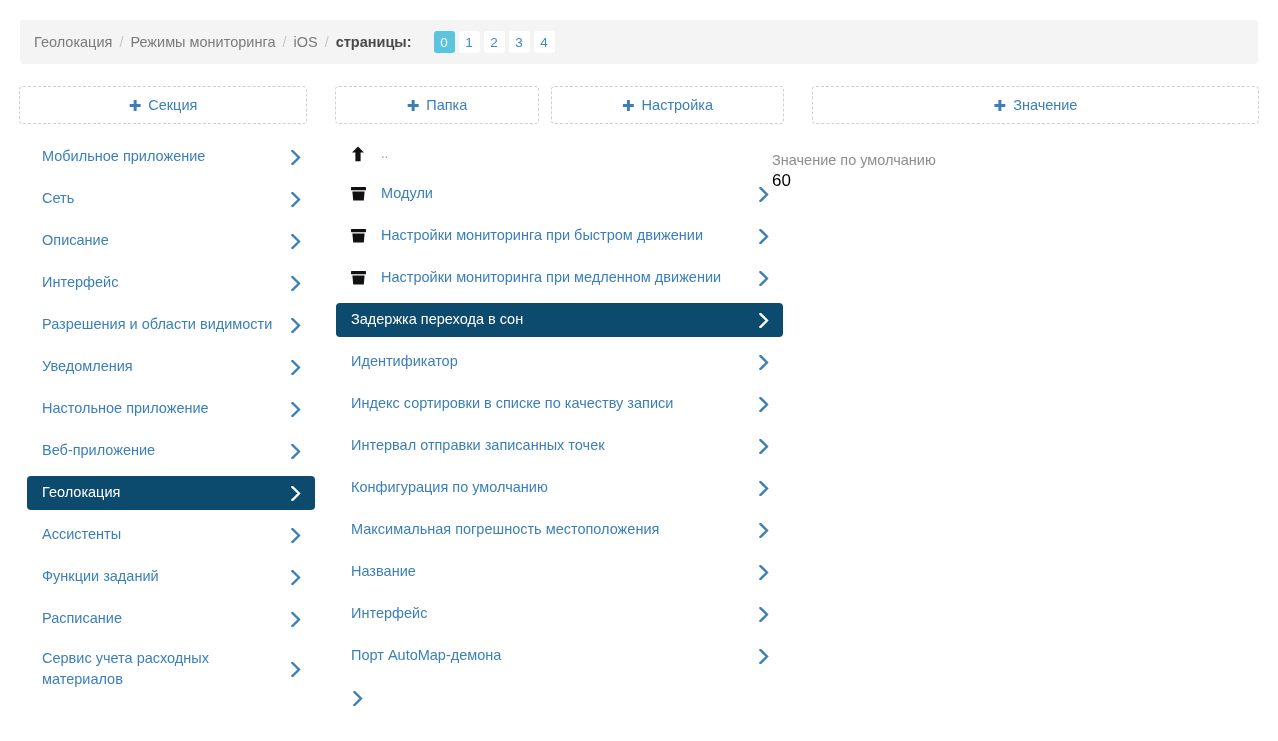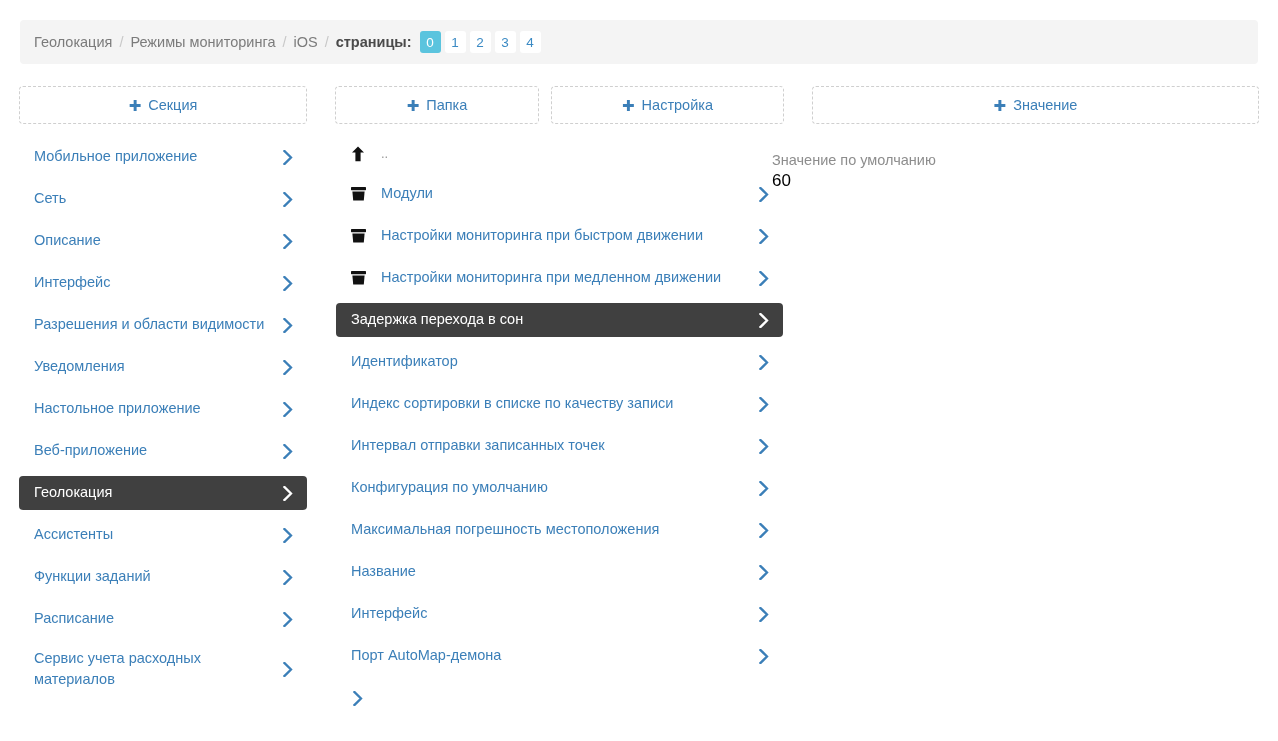--- a/index.html
+++ b/index.html
@@ -35,21 +35,21 @@
   }
   .crumb-sep {
     font-size: 14.5px;
     color: #c8c8c8;
     margin: 0 7px;
   }
   .crumb-pages-label {
     font-size: 14.5px;
     color: #4a4a4a;
     font-weight: bold;
-    margin-right: 8px;
+    margin-right: 22px;
     white-space: nowrap;
   }
   .page-btns { display: flex; align-items: center; gap: 4px; }
   .page-btn {
     min-width: 21px;
     height: 22px;
     border-radius: 3px;
     background: #ffffff;
     color: #3b8ac4;
     font-size: 13.5px;
@@ -86,39 +86,39 @@
     margin-right: 7px;
     line-height: 1;
   }
   #add-section  { left: 19px;  top: 86px;  width: 288px; }
   #add-folder   { left: 335px; top: 86px;  width: 204px; }
   #add-setting  { left: 551px; top: 86px;  width: 233px; }
   #add-value    { left: 812px; top: 86px;  width: 447px; }
 
   
   .col { position: absolute; }
-  #col-sections { left: 19px;  top: 140px; width: 288px; }
+  #col-sections { left: 27px;  top: 140px; width: 288px; }
   #col-items    { left: 336px; top: 140px; width: 447px; }
   #col-value    { left: 772px; top: 152px; width: 447px; }
 
   .row {
     position: relative;
     display: flex;
     align-items: center;
     min-height: 34px;
     padding: 4px 12px 4px 15px;
     margin-bottom: 8px;
     border-radius: 4px;
     cursor: pointer;
     color: #3b7fb8;
     font-size: 14.5px;
     line-height: 1.45;
   }
   .row.selected {
-    background: #404040;
+    background: #0c4a6e;
     color: #ffffff;
   }
   .row .label { flex: 1 1 auto; padding-right: 10px; }
   .row .chev {
     flex: 0 0 auto;
     width: 14px;
     height: 18px;
     display: flex;
     align-items: center;
     justify-content: center;

